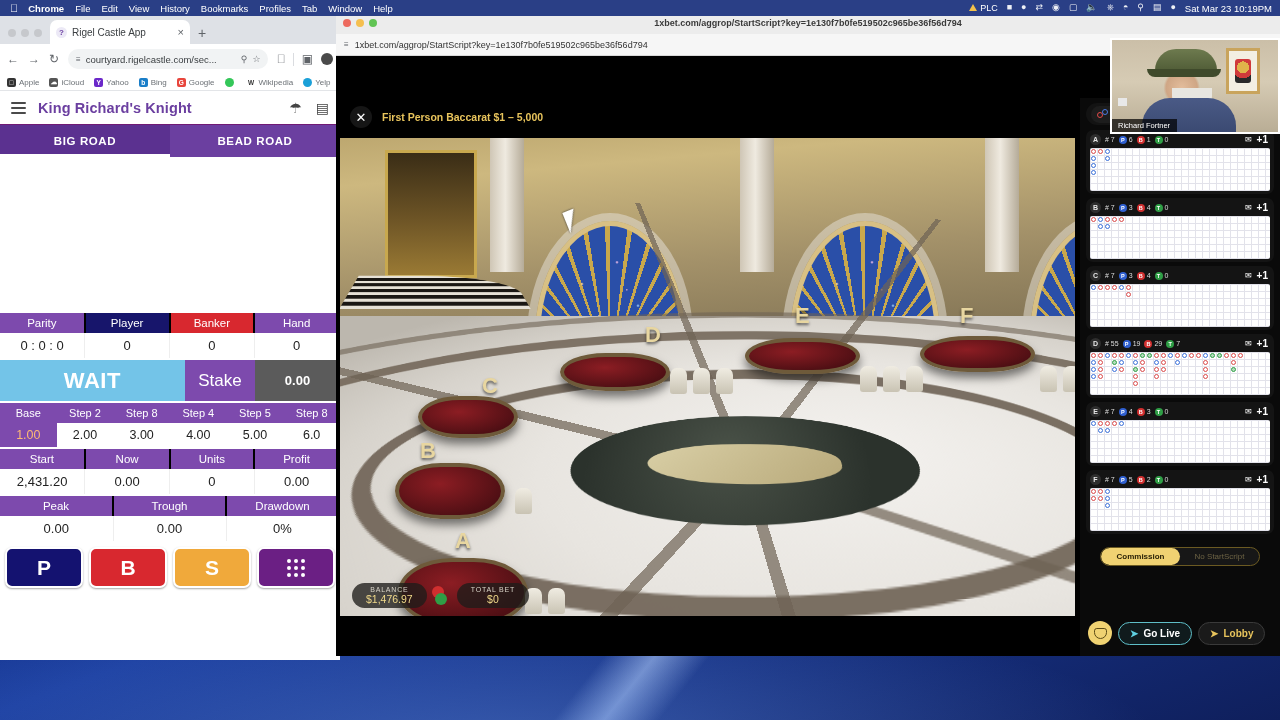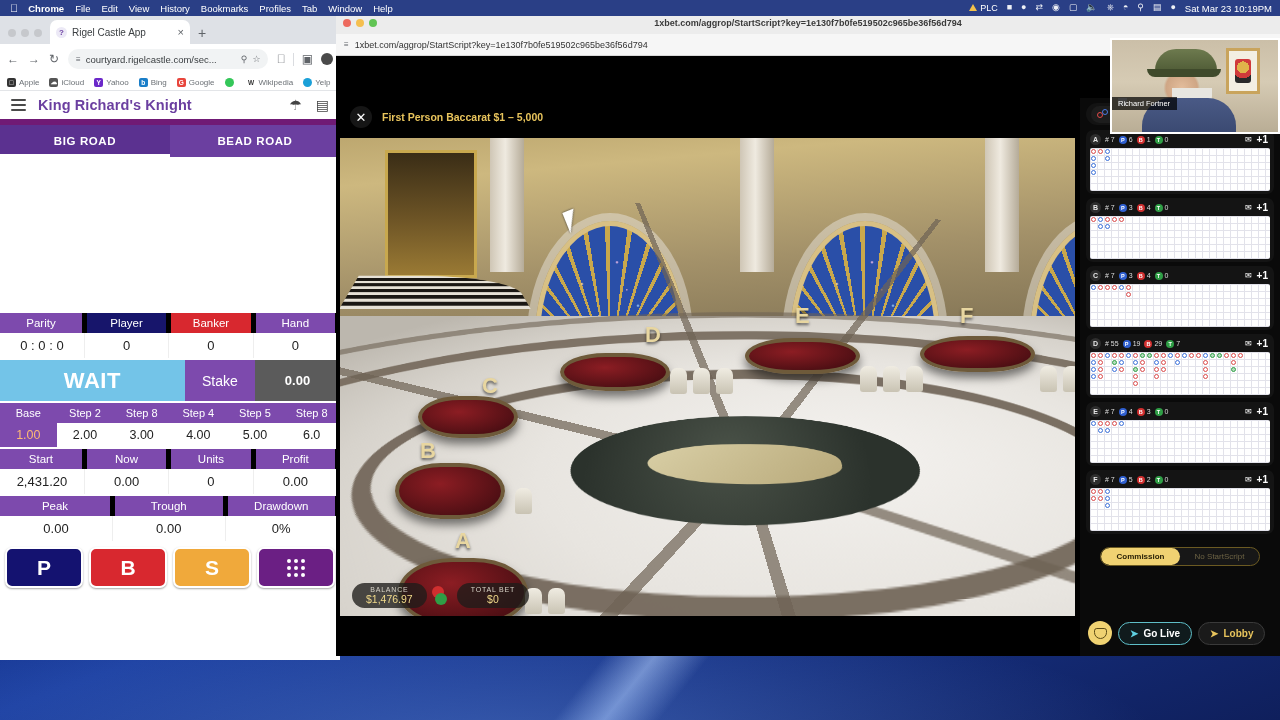--- a/index.html
+++ b/index.html
@@ -94,21 +94,21 @@
     font-size: 8px; color: #6b7075; overflow: hidden;
   }
   .bm { display: flex; align-items: center; gap: 3px; white-space: nowrap; }
   .bm-ic { width: 9px; height: 9px; border-radius: 2px; display: flex; align-items: center;
            justify-content: center; font-size: 6.5px; color: #fff; font-weight: bold; }
 
   
   .app { background: #fff; height: 569px; display: flex; flex-direction: column; }
   .app-head {
     height: 34px; display: flex; align-items: center; gap: 12px; padding: 0 11px;
-    background: #fff; border-bottom: 6px solid #701a75;
+    background: #fff; border-bottom: 1px solid #701a75;
   }
   .hamburger { display: flex; flex-direction: column; gap: 3px; }
   .hamburger i { display: block; width: 15px; height: 2px; background: #4a4a4a; border-radius: 1px; }
   .app-title { font-size: 14.5px; font-weight: bold; color: #6b3fa0; letter-spacing: .1px; }
   .app-head-icons { margin-left: auto; display: flex; align-items: center; gap: 14px; }
   .hi-ic { font-size: 14px; color: #444; line-height: 1; }
 
   .tabs-road { display: flex; height: 32px; background: #6b3fa0; }
   .road-tab {
     flex: 1; display: flex; align-items: center; justify-content: center;
@@ -119,37 +119,37 @@
   .road-tab.active::after {
     content: ""; position: absolute; left: 0; right: 0; bottom: 0; height: 3px; background: #fff;
   }
   .road-canvas { flex: 0 0 156px; background: #fff; }
 
   
   .tbl { width: 100%; border-collapse: collapse; table-layout: fixed; }
   .tbl td { text-align: center; }
   .hdr-row td {
     background: #7d4aad; color: #fff; font-size: 11.5px; padding: 4px 0;
-    border-right: 5px solid #000000;
+    border-right: 2px solid #000000;
   }
   .hdr-row td.player { background: #17156b; }
   .hdr-row td.banker { background: #d8282f; }
   .val-row td {
     background: #fff; color: #222; font-size: 13px; padding: 5px 0;
     border-right: 1px solid #eee;
   }
   .gap { height: 2px; background: #fff; }
 
   .wait-bar { display: flex; height: 41px; }
   .wait-cell {
     flex: 1.63; background: #73c4e8; color: #fff; font-size: 22px; font-weight: bold;
     display: flex; align-items: center; justify-content: center; letter-spacing: .5px;
   }
   .stake-cell {
-    flex: .62; background: #7d4aad; color: #fff; font-size: 14px;
+    flex: .62; background: #7d4aad; color: #fff; font-size: 17px;
     display: flex; align-items: center; justify-content: center;
   }
   .stake-val {
     flex: .75; background: #5b5b5b; color: #fff; font-size: 13px; font-weight: bold;
     display: flex; align-items: center; justify-content: center;
   }
 
   .steps-hdr td { background: #7d4aad; color: #fff; font-size: 11px; padding: 4px 0; }
   .steps-hdr td.base { background: #7d4aad; }
   .steps-val td { background: #fff; font-size: 12.5px; padding: 5px 0; color: #222; }
@@ -452,21 +452,21 @@
   .wc-picture {
     position: absolute; right: 18px; top: 8px; width: 34px; height: 46px;
     background: #f3efe2; border: 3px solid #c9a45c;
   }
   .wc-picture::after {
     content: ""; position: absolute; left: 6px; top: 8px; width: 16px; height: 24px;
     background: radial-gradient(circle at 50% 35%, #e0b44a 0 6px, #d03a3a 6px 11px, #2a2a2a 11px 16px);
     border-radius: 3px;
   }
   .wc-name {
-    position: absolute; left: 0; bottom: 22px; background: rgba(0,0,0,.72); color: #fff;
+    position: absolute; left: 0; bottom: 0; background: rgba(0,0,0,.72); color: #fff;
     font-size: 7.5px; padding: 2px 7px 2px 6px;
   }
   .wc-share {
     position: absolute; left: 6px; bottom: 26px; width: 9px; height: 8px; background: #e8e8e8;
   }
 </style>
 </head>
 <body>
 
 <div id="root">

